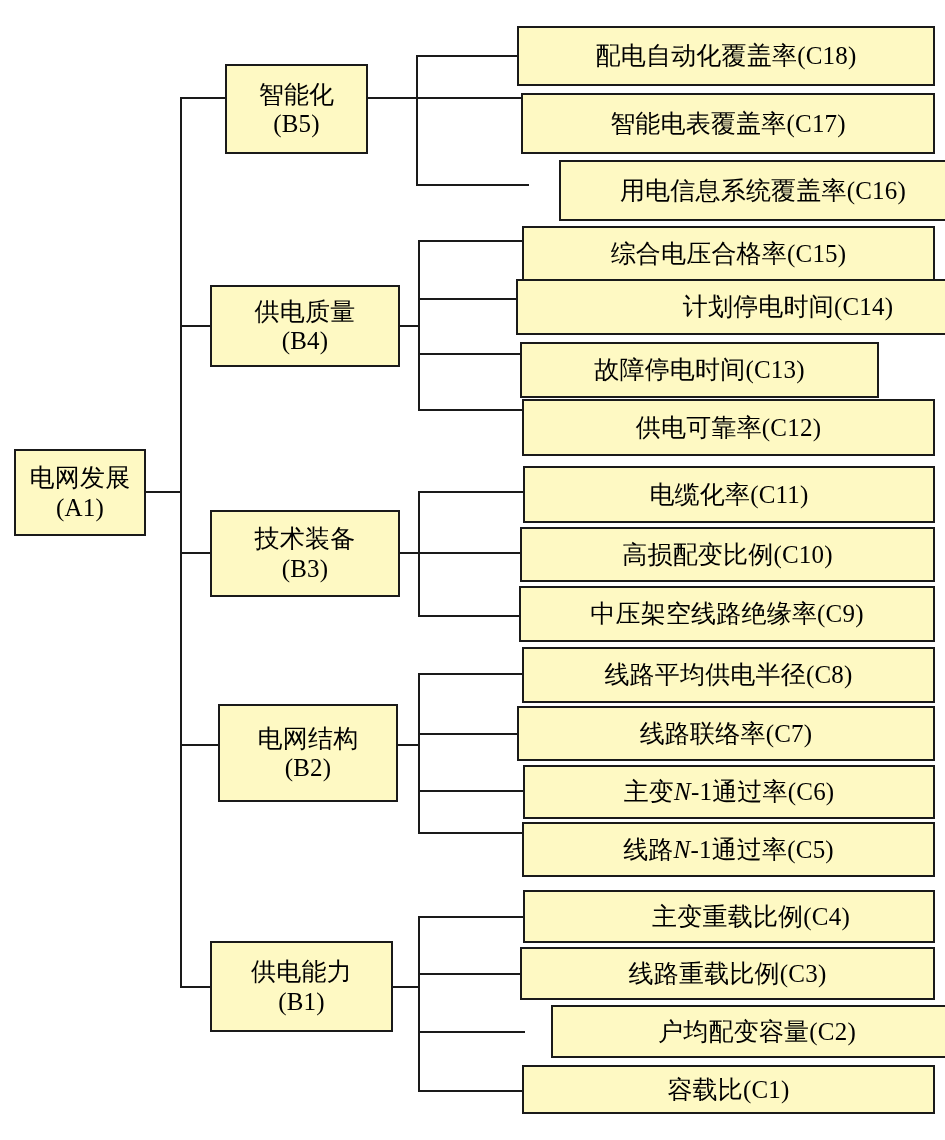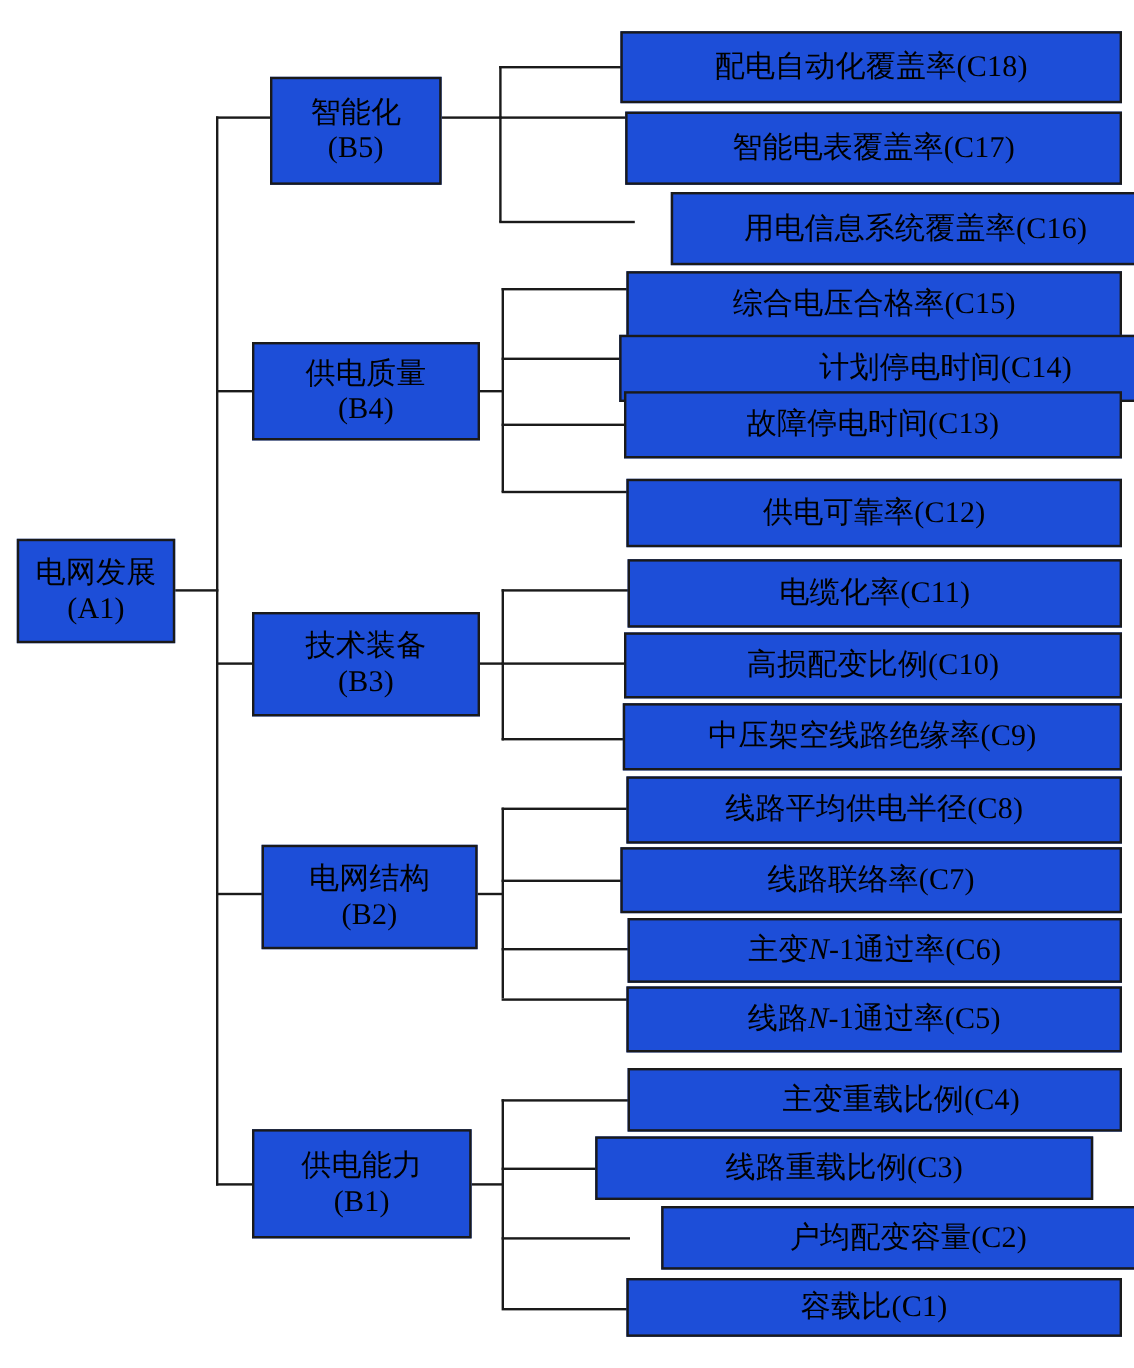--- a/index.html
+++ b/index.html
@@ -12,21 +12,21 @@
     width: 945px;
     height: 1140px;
     background: #ffffff;
     font-family: "Liberation Serif", "DejaVu Serif", serif;
     overflow: hidden;
   }
   .node {
     position: absolute;
     box-sizing: border-box;
     border: 2px solid #1a1a1a;
-    background: #1d4ed8;
+    background: #fef9c3;
     display: flex;
     align-items: center;
     justify-content: center;
     text-align: center;
     color: #000000;
     line-height: 1.18;
     z-index: 3;
   }
   .node-a {
     font-size: 25px;
@@ -131,21 +131,21 @@
     </span>
   </div>
 
   <div class="node node-b" style="left:210px; top:510px; width:190px; height:87px;text-align:center;">
     <span class="lines">
       <span>技术装备</span>
       <span>(B3)</span>
     </span>
   </div>
 
-  <div class="node node-b" style="left:218px; top:704px; width:180px; height:87px;">
+  <div class="node node-b" style="left:218px; top:704px; width:180px; height:98px;">
     <span class="lines">
       <span>电网结构</span>
       <span>(B2)</span>
     </span>
   </div>
 
   <div class="node node-b" style="left:210px; top:941px; width:183px; height:91px;">
     <span class="lines">
       <span>供电能力</span>
       <span>(B1)</span>
@@ -165,21 +165,21 @@
   </div>
 
   <div class="node node-c" style="left:522px; top:226px; width:413px; height:56px;">
     <span>综合电压合格率(C15)</span>
   </div>
 
   <div class="node node-c" style="left:516px; top:279px; width:504px; height:56px;padding-left:40px;">
     <span>计划停电时间(C14)</span>
   </div>
 
-  <div class="node node-c" style="left:520px; top:326px; width:415px; height:56px;">
+  <div class="node node-c" style="left:520px; top:342px; width:359px; height:56px;">
     <span>故障停电时间(C13)</span>
   </div>
 
   <div class="node node-c" style="left:522px; top:399px; width:413px; height:57px;">
     <span>供电可靠率(C12)</span>
   </div>
 
   <div class="node node-c" style="left:523px; top:466px; width:412px; height:57px;">
     <span>电缆化率(C11)</span>
   </div>
@@ -205,21 +205,21 @@
   </div>
 
   <div class="node node-c" style="left:522px; top:822px; width:413px; height:55px;">
     <span><span>线路</span><span class="ital">N</span><span>-1通过率(C5)</span></span>
   </div>
 
   <div class="node node-c" style="left:523px; top:890px; width:412px; height:53px;padding-left:44px;">
     <span>主变重载比例(C4)</span>
   </div>
 
-  <div class="node node-c" style="left:496px; top:947px; width:415px; height:53px;">
+  <div class="node node-c" style="left:520px; top:947px; width:415px; height:53px;">
     <span>线路重载比例(C3)</span>
   </div>
 
   <div class="node node-c" style="left:551px; top:1005px; width:412px; height:53px;">
     <span>户均配变容量(C2)</span>
   </div>
 
   <div class="node node-c" style="left:522px; top:1065px; width:413px; height:49px;">
     <span>容载比(C1)</span>
   </div>

